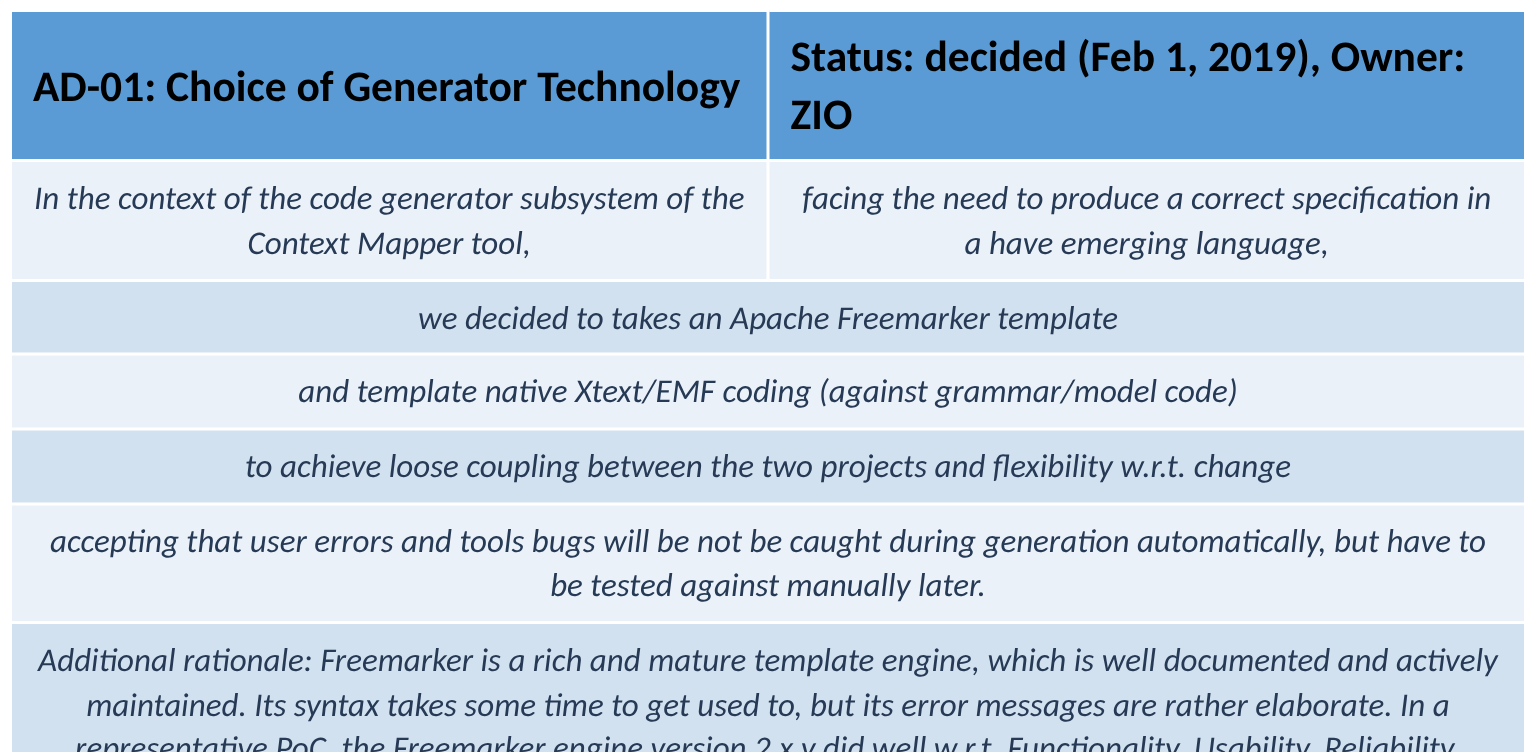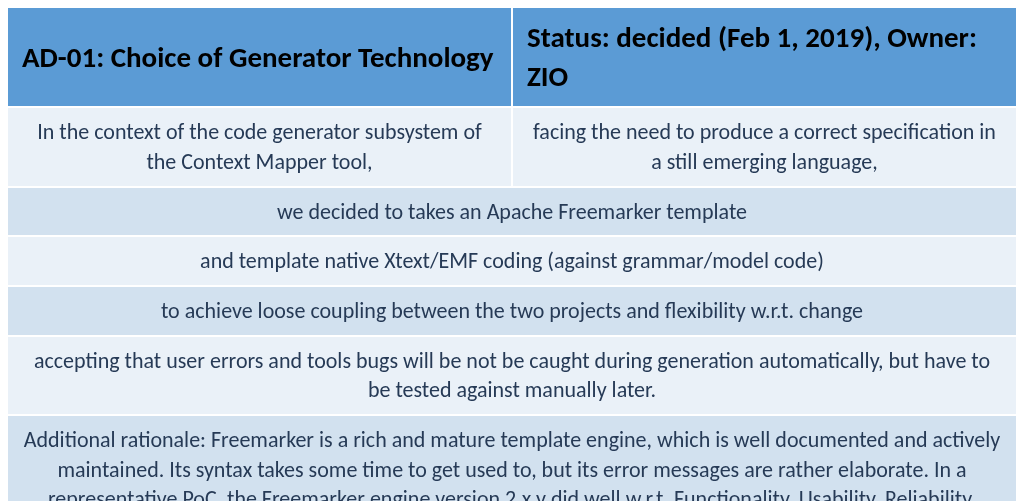--- a/index.html
+++ b/index.html
@@ -17,20 +17,21 @@
     table {
       width: 100%;
       border-collapse: collapse;
       table-layout: fixed;
     }
     td {
       border: 2px solid #fff;
       padding: 9px 14px;
       text-align: center;
       vertical-align: middle;
+      font-style: italic;
       color: #263a56;
       font-size: 22px;
       line-height: 1.35;
     }
     tr.header td {
       background: #5b9bd5;
       color: #000000;
       font-weight: 700;
       font-style: normal;
       font-size: 29px;
@@ -45,21 +46,21 @@
 
 <div class="table-wrap">
   <table>
     <tbody id="tbody">
         <tr class="header">
           <td>AD-01: Choice of Generator Technology</td>
           <td>Status: decided (Feb 1, 2019), Owner: ZIO</td>
         </tr>
         <tr class="light">
           <td>In the context of the code generator subsystem of the Context Mapper tool,</td>
-          <td>facing the need to produce a correct specification in a still emerging language,</td>
+          <td>facing the need to produce a correct specification in a have emerging language,</td>
         </tr>
         <tr class="dark">
           <td colspan="2">we decided to takes an Apache Freemarker template</td>
         </tr>
         <tr class="light">
           <td colspan="2">and template native Xtext/EMF coding (against grammar/model code)</td>
         </tr>
         <tr class="dark">
           <td colspan="2">to achieve loose coupling between the two projects and flexibility w.r.t. change</td>
         </tr>

